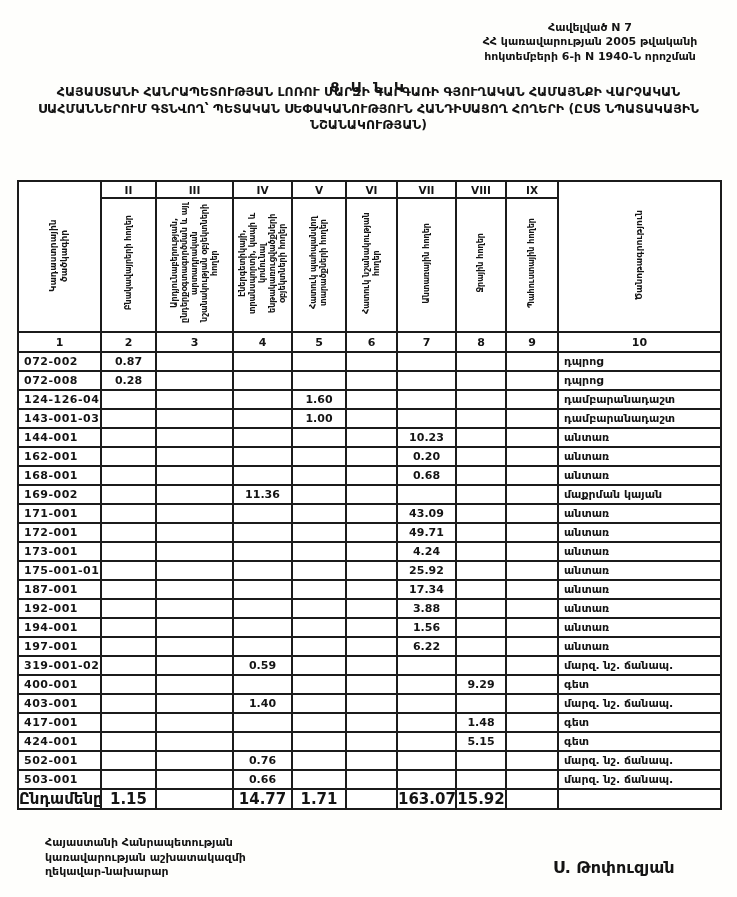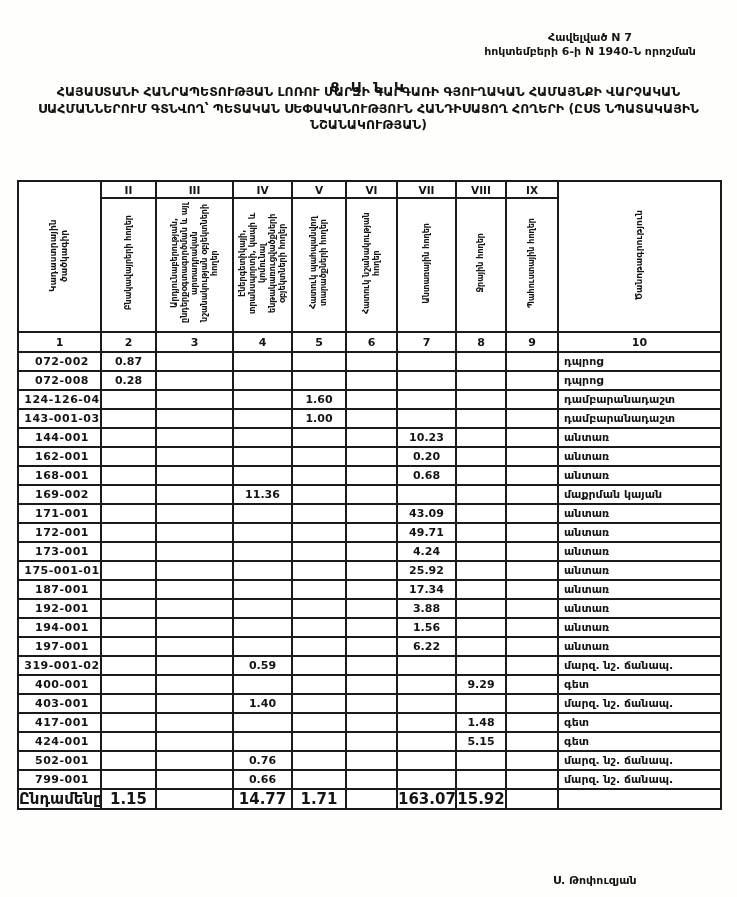--- a/index.html
+++ b/index.html
@@ -6,21 +6,21 @@
   .page {
     position:relative;
     width:737px; height:897px;
     margin:0 auto;
     background:#fefefc;
     font-family:"DejaVu Sans", sans-serif;
     color:#141414;
     overflow:hidden;
   }
   .annex-block {
-    position:absolute; top:31px; right:22px; width:250px;
+    position:absolute; top:21px; right:22px; width:250px;
     text-align:center; font-weight:bold; font-size:11px; line-height:1.3;
   }
   .doc-title {
     position:absolute; top:79px; left:0; width:100%;
     text-align:center; font-weight:bold; font-size:14px; letter-spacing:3px;
   }
   .doc-subtitle {
     position:absolute; top:84px; left:50%; transform:translateX(-50%);
     width:706px; text-align:center; font-weight:bold;
     font-size:12.5px; line-height:1.33;
@@ -39,41 +39,42 @@
   .vtext {
     display:inline-block;
     writing-mode:vertical-rl;
     transform:rotate(180deg);
     font-size:8px; font-weight:bold; line-height:1.25;
     max-height:126px; white-space:normal;
   }
   .vtext.big { font-size:9px; }
   .num-row td { height:18px; text-align:center; font-size:11px; vertical-align:middle; }
   .data-row td { height:17px; font-size:11px; vertical-align:middle; }
-  .cell-code { text-align:center; padding-left:5px !important; letter-spacing:0.5px; }
+  .cell-code { text-align:left; padding-left:5px !important; letter-spacing:0.5px; }
   .cell-val  { text-align:center; }
   .cell-note { text-align:left; padding-left:5px !important; }
   .total-row td { height:18px; font-size:15px; vertical-align:middle; }
   .total-label { text-align:center; }
   .footer-left {
     position:absolute; left:45px; top:836px;
     font-size:11px; font-weight:bold; line-height:1.32;
   }
   .signature {
     position:absolute; left:553px; top:858px;
-    font-size:11px; font-weight:bold;margin-top:16px;
+    font-size:16px; font-weight:bold;
   }
 </style>
 </head>
 <body>
 
 <div class="page">
 
   <div class="annex-block">
     <div>Հավելված N 7</div>
+    <div>ՀՀ կառավարության 2005 թվականի</div>
     <div>հոկտեմբերի 6-ի N 1940-Ն որոշման</div>
   </div>
 
   <div class="doc-title">Ց Ա Ն Կ</div>
 
   <div class="doc-subtitle">ՀԱՅԱՍՏԱՆԻ ՀԱՆՐԱՊԵՏՈՒԹՅԱՆ ԼՈՌՈՒ ՄԱՐԶԻ ԳԱՐԳԱՌԻ ԳՅՈՒՂԱԿԱՆ ՀԱՄԱՅՆՔԻ ՎԱՐՉԱԿԱՆ ՍԱՀՄԱՆՆԵՐՈՒՄ ԳՏՆՎՈՂ՝ ՊԵՏԱԿԱՆ ՍԵՓԱԿԱՆՈՒԹՅՈՒՆ ՀԱՆԴԻՍԱՑՈՂ ՀՈՂԵՐԻ (ԸՍՏ ՆՊԱՏԱԿԱՅԻՆ ՆՇԱՆԱԿՈՒԹՅԱՆ)</div>
 
   <table class="land-table">
     <colgroup>
       <col style="width:83px">
@@ -385,21 +386,21 @@
           <td class="cell-val"></td>
           <td class="cell-val">0.76</td>
           <td class="cell-val"></td>
           <td class="cell-val"></td>
           <td class="cell-val"></td>
           <td class="cell-val"></td>
           <td class="cell-val"></td>
           <td class="cell-note">մարզ. նշ. ճանապ.</td>
         </tr>
         <tr class="data-row">
-          <td class="cell-code">799-001</td>
+          <td class="cell-code">503-001</td>
           <td class="cell-val"></td>
           <td class="cell-val"></td>
           <td class="cell-val">0.66</td>
           <td class="cell-val"></td>
           <td class="cell-val"></td>
           <td class="cell-val"></td>
           <td class="cell-val"></td>
           <td class="cell-val"></td>
           <td class="cell-note">մարզ. նշ. ճանապ.</td>
         </tr>
@@ -411,16 +412,21 @@
           <td class="cell-val">1.71</td>
           <td class="cell-val"></td>
           <td class="cell-val">163.07</td>
           <td class="cell-val">15.92</td>
           <td class="cell-val"></td>
           <td class="cell-note"></td>
         </tr>
       </tbody>
   </table>
 
+  <div class="footer-left">
+    <div>Հայաստանի Հանրապետության</div>
+    <div>կառավարության աշխատակազմի</div>
+    <div>ղեկավար-նախարար</div>
+  </div>
 
   <div class="signature">Ս. Թոփուզյան</div>
 
 </div>
 
 </body></html>

